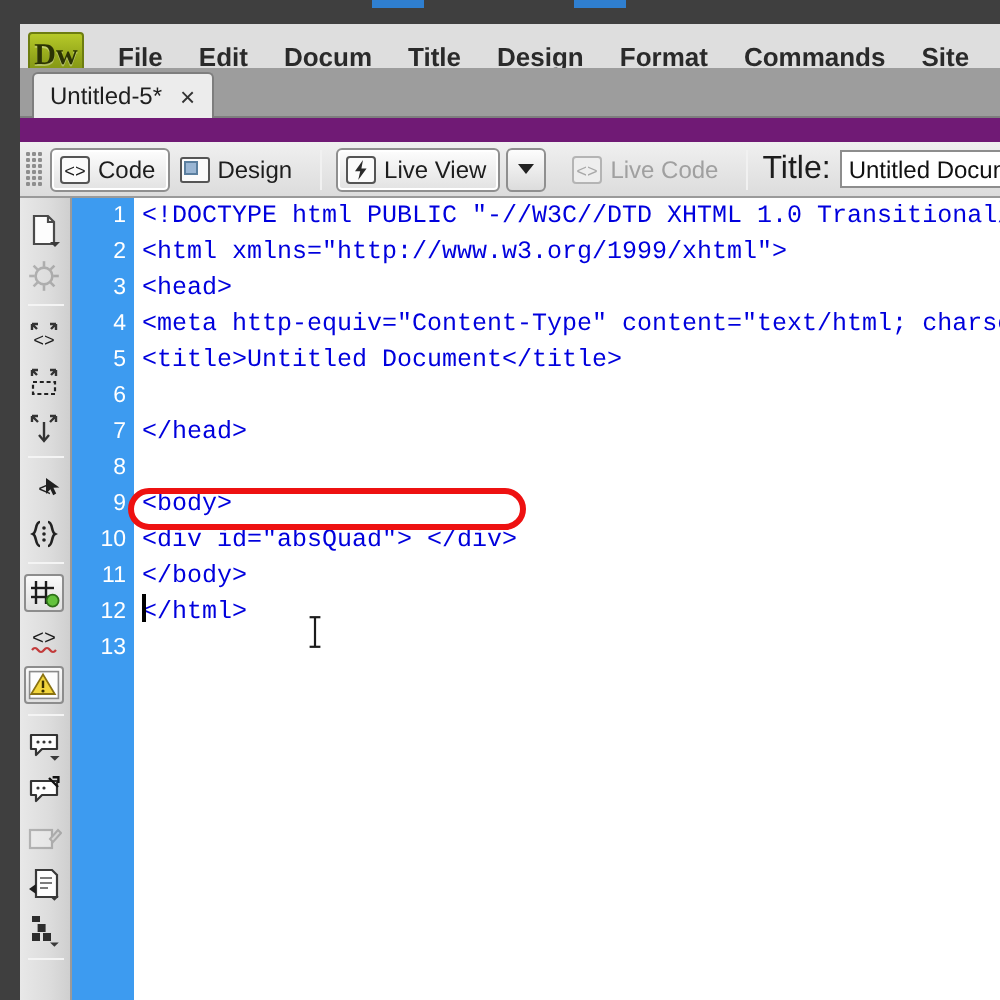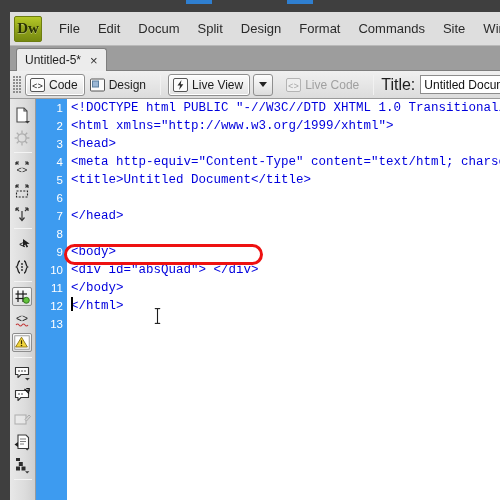--- a/index.html
+++ b/index.html
@@ -50,25 +50,26 @@
     font-family:"Liberation Serif", serif;
     text-shadow:0 1px 0 rgba(255,255,255,.35);
     flex:0 0 auto;
   }
   .menu-item{
     padding:3px 9px;
     color:#2a2a2a;
     font-size:13px;
     cursor:default;
     flex:0 0 auto;
+    font-weight:bold;
   }
 
   
   .tabbar{
-    position:absolute; left:10px; top:46px; width:490px; height:25px;
+    position:absolute; left:10px; top:34px; width:490px; height:25px;
     background:#9d9d9d;
     border-bottom:1px solid #7e7e7e;
   }
   .doc-tab{
     position:absolute; left:6px; top:2px; height:23px;
     background:#ececec;
     border:1px solid #7e7e7e;
     border-bottom:none;
     border-radius:3px 3px 0 0;
     display:flex; align-items:center;
@@ -226,21 +227,21 @@
     <div class="win-chrome-accent"></div>
     <div class="win-chrome-accent2"></div>
   </div>
   <div class="win-left-edge"></div>
 
   <div class="menubar">
     <div class="dw-logo">Dw</div>
     <div class="menu-item">File</div>
     <div class="menu-item">Edit</div>
     <div class="menu-item">Docum</div>
-    <div class="menu-item">Split</div>
+    <div class="menu-item">Title</div>
     <div class="menu-item">Design</div>
     <div class="menu-item">Format</div>
     <div class="menu-item">Commands</div>
     <div class="menu-item">Site</div>
     <div class="menu-item">Window</div>
 
   </div>
 
   <div class="tabbar">
     <div class="doc-tab">

